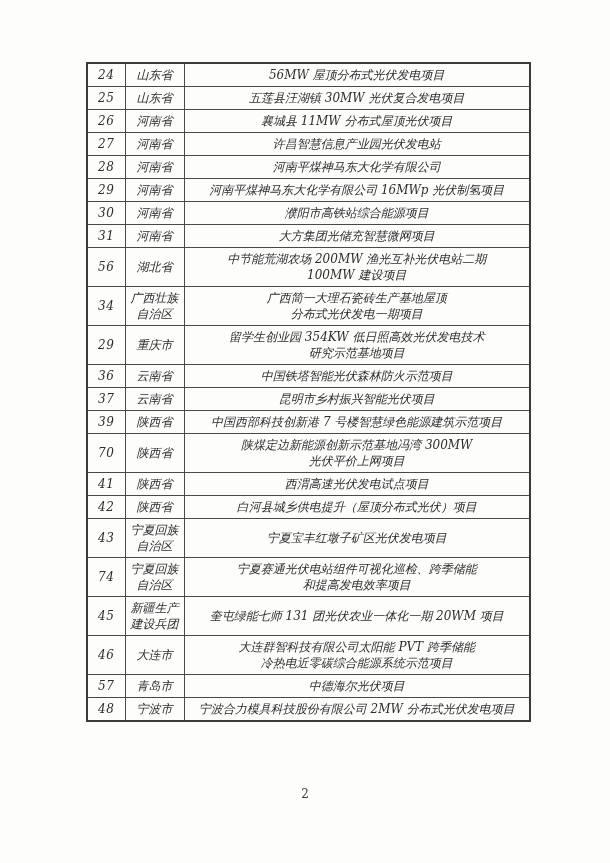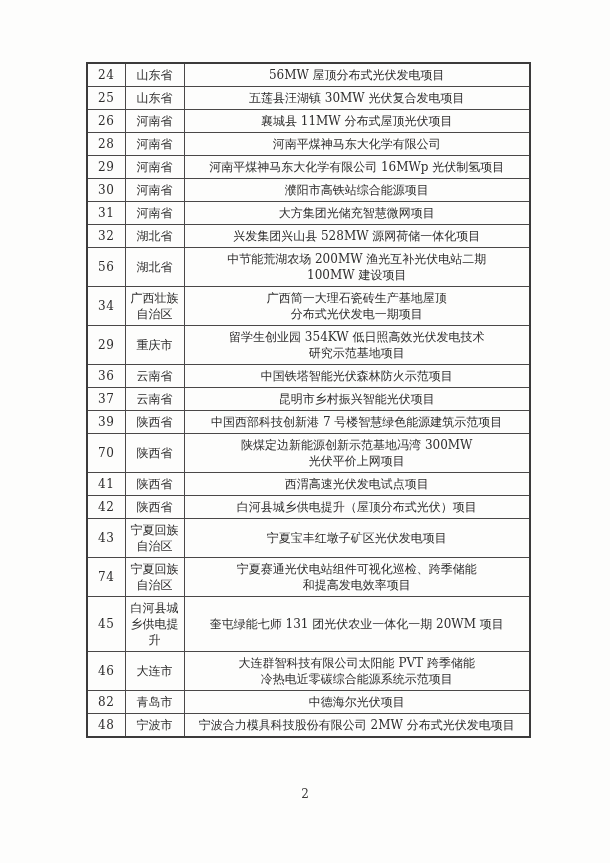--- a/index.html
+++ b/index.html
@@ -17,20 +17,21 @@
     color: #2e2d2d;
   }
   table.doc-table {
     position: absolute;
     left: 86px;
     top: 62px;
     width: 443px;
     border-collapse: collapse;
     table-layout: fixed;
     border: 2px solid #3c3b3b;
+    font-style: italic;
   }
   .doc-table td {
     border: 1px solid #4a4848;
     font-size: 12px;
     line-height: 16px;
     text-align: center;
     vertical-align: middle;
     padding: 3px 2px;
     white-space: pre-line;
     word-break: break-word;
@@ -69,43 +70,43 @@
     <td class="col-no">25</td>
     <td class="col-region">山东省</td>
     <td class="col-project">五莲县汪湖镇 30MW 光伏复合发电项目</td>
   </tr>
         <tr>
     <td class="col-no">26</td>
     <td class="col-region">河南省</td>
     <td class="col-project">襄城县 11MW 分布式屋顶光伏项目</td>
   </tr>
         <tr>
+    <td class="col-no">27</td>
+    <td class="col-region">河南省</td>
+    <td class="col-project">许昌智慧信息产业园光伏发电站</td>
+  </tr>
+        <tr>
     <td class="col-no">28</td>
     <td class="col-region">河南省</td>
     <td class="col-project">河南平煤神马东大化学有限公司</td>
   </tr>
         <tr>
     <td class="col-no">29</td>
     <td class="col-region">河南省</td>
     <td class="col-project">河南平煤神马东大化学有限公司 16MWp 光伏制氢项目</td>
   </tr>
         <tr>
     <td class="col-no">30</td>
     <td class="col-region">河南省</td>
     <td class="col-project">濮阳市高铁站综合能源项目</td>
   </tr>
         <tr>
     <td class="col-no">31</td>
     <td class="col-region">河南省</td>
     <td class="col-project">大方集团光储充智慧微网项目</td>
-  </tr>
-        <tr>
-    <td class="col-no">32</td>
-    <td class="col-region">湖北省</td>
-    <td class="col-project">兴发集团兴山县 528MW 源网荷储一体化项目</td>
   </tr>
         <tr>
     <td class="col-no">56</td>
     <td class="col-region">湖北省</td>
     <td class="col-project">中节能荒湖农场 200MW 渔光互补光伏电站二期
 100MW 建设项目</td>
   </tr>
         <tr>
     <td class="col-no">34</td>
     <td class="col-region">广西壮族自治区</td>
@@ -155,31 +156,31 @@
     <td class="col-project">宁夏宝丰红墩子矿区光伏发电项目</td>
   </tr>
         <tr>
     <td class="col-no">74</td>
     <td class="col-region">宁夏回族自治区</td>
     <td class="col-project">宁夏赛通光伏电站组件可视化巡检、跨季储能
 和提高发电效率项目</td>
   </tr>
         <tr>
     <td class="col-no">45</td>
-    <td class="col-region">白河县城乡供电提升</td>
+    <td class="col-region">新疆生产建设兵团</td>
     <td class="col-project">奎屯绿能七师 131 团光伏农业一体化一期 20WM 项目</td>
   </tr>
         <tr>
     <td class="col-no">46</td>
     <td class="col-region">大连市</td>
     <td class="col-project">大连群智科技有限公司太阳能 PVT 跨季储能
 冷热电近零碳综合能源系统示范项目</td>
   </tr>
         <tr>
-    <td class="col-no">82</td>
+    <td class="col-no">57</td>
     <td class="col-region">青岛市</td>
     <td class="col-project">中德海尔光伏项目</td>
   </tr>
         <tr>
     <td class="col-no">48</td>
     <td class="col-region">宁波市</td>
     <td class="col-project">宁波合力模具科技股份有限公司 2MW 分布式光伏发电项目</td>
   </tr>
       </tbody>
   </table>

